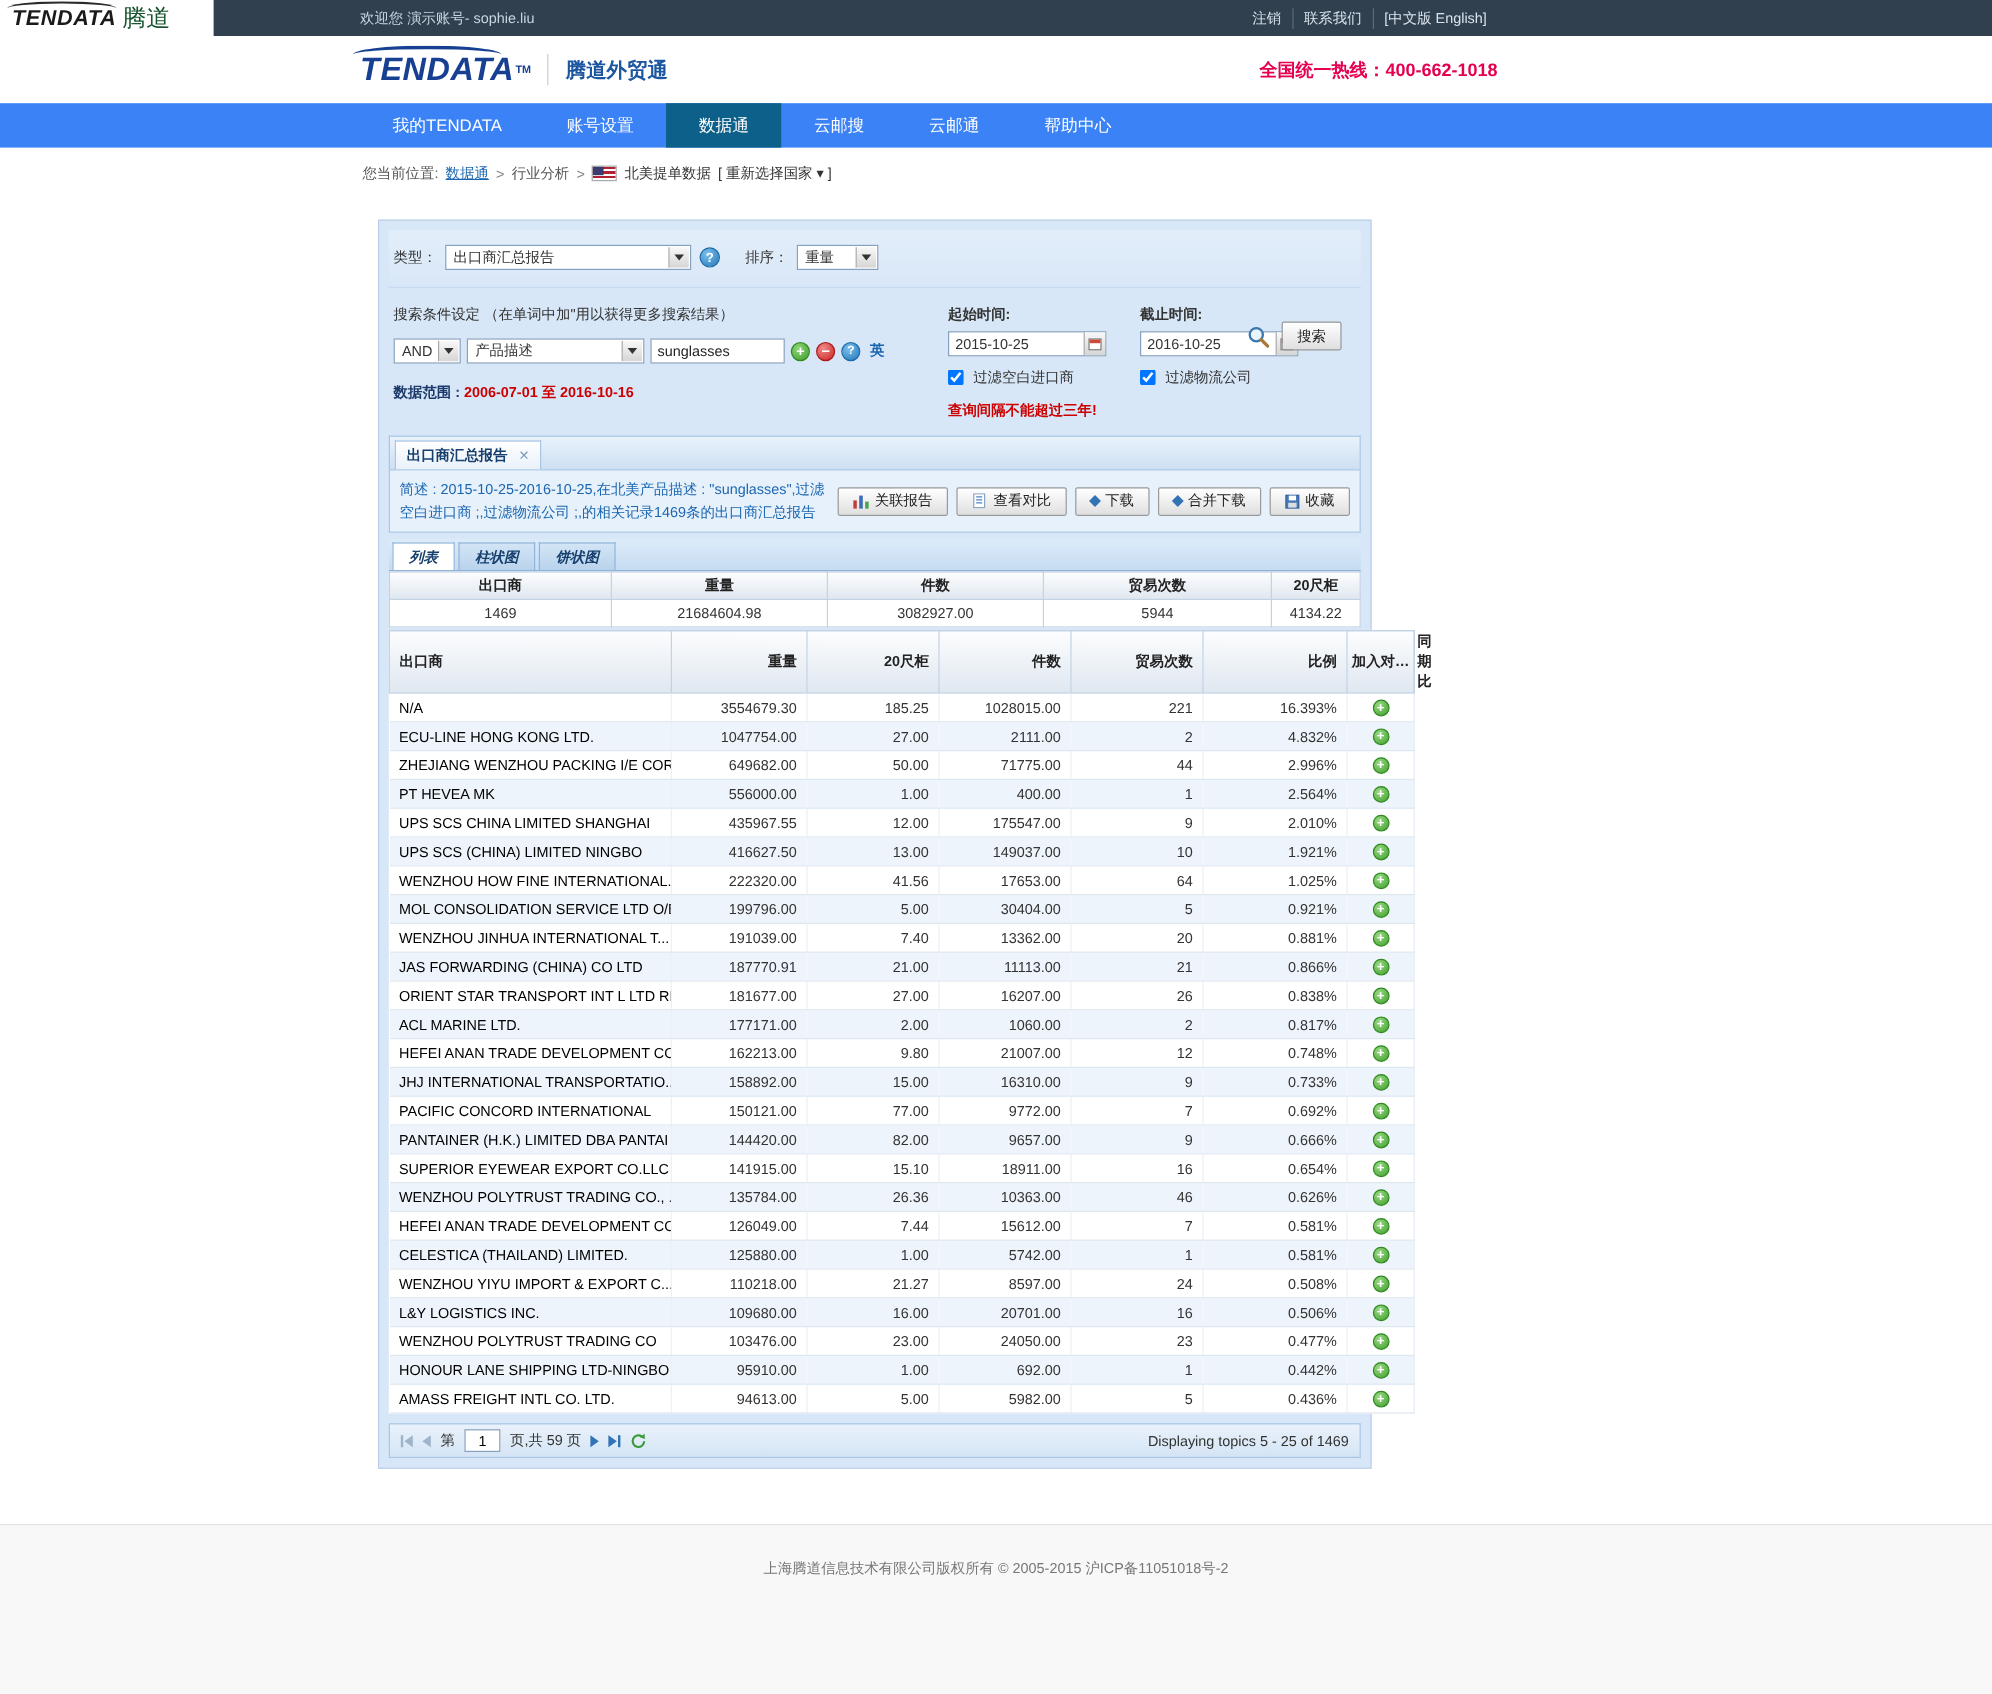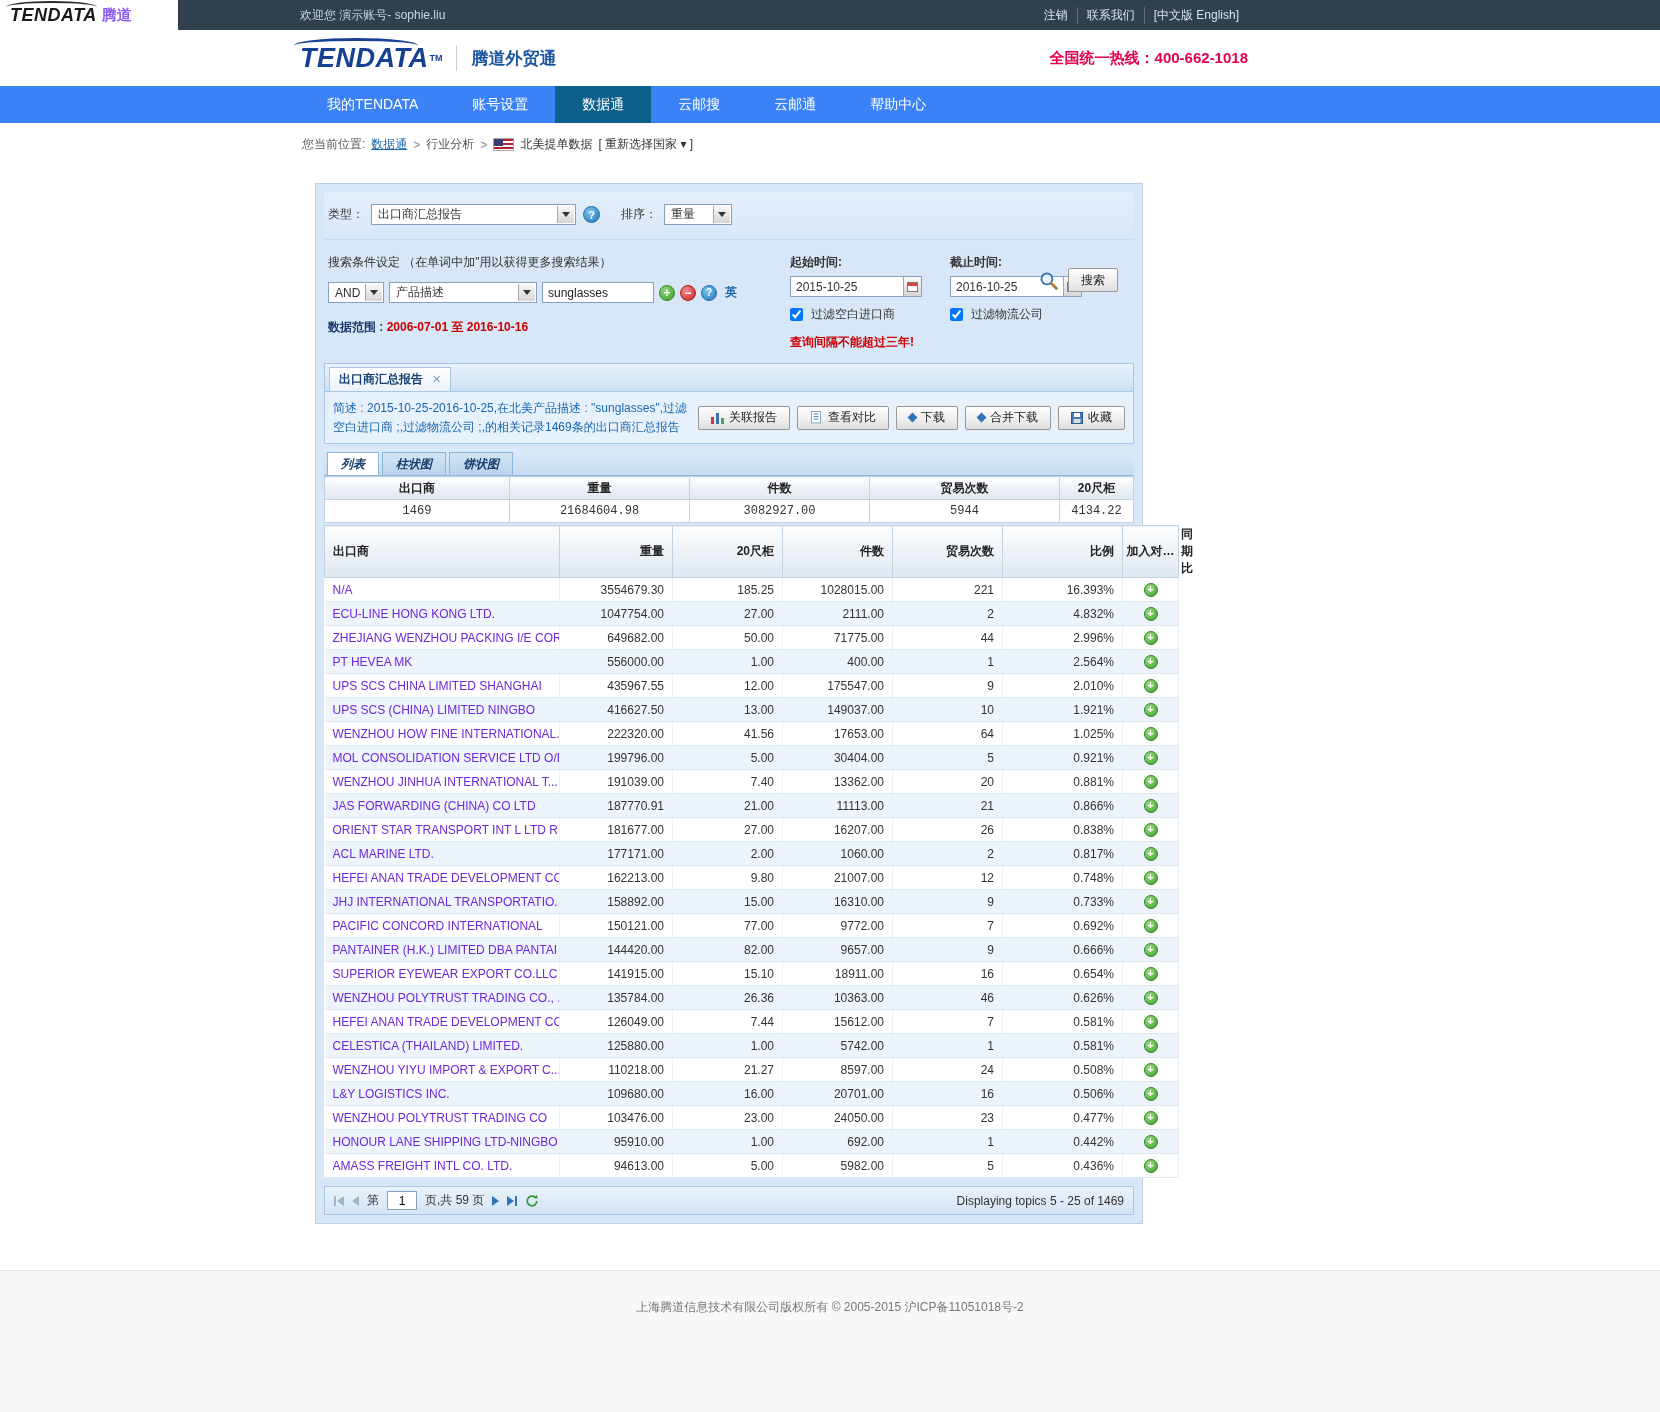--- a/index.html
+++ b/index.html
@@ -10,21 +10,21 @@
 
 .topbar{height:30px;background:#30404f;position:relative;}
 .topbar-inner{display:flex;align-items:center;justify-content:space-between;height:30px;}
 .welcome{color:#c9d6e2;}
 .top-links{color:#d8e3ed;display:flex;align-items:flex-start;}
 .top-links .tlink{cursor:pointer;padding:0 9px;}
 .top-links .tlink + .tlink{border-left:1px solid #5a6b7c;}
 .logo-box{position:absolute;left:0;top:0;width:178px;height:30px;background:#fff;display:flex;align-items:center;gap:5px;padding-left:10px;z-index:2;}
 .logo-black{font-style:italic;font-weight:bold;font-size:18px;color:#1a1a1a;letter-spacing:.5px;position:relative;}
 .logo-black::after{content:"";position:absolute;left:-4px;right:0;top:-4px;height:10px;border-top:2px solid #2a2a2a;border-radius:50%;}
-.logo-cn{font-weight:bold;font-size:15px;color:#8b5cf6;}
+.logo-cn{font-weight:normal;font-size:20px;color:#14532d;}
 
 
 .header{height:56px;background:#fff;}
 .header-inner{display:flex;align-items:center;justify-content:space-between;height:56px;}
 .brand{display:flex;align-items:center;}
 .brand-logo{font-style:italic;font-weight:bold;font-size:27px;color:#173f92;position:relative;letter-spacing:.5px;}
 .brand-logo::after{content:"";position:absolute;left:-6px;right:10px;top:-5px;height:12px;border-top:3px solid #173f92;border-radius:50%;}
 .brand-tm{font-size:9px;color:#173f92;vertical-align:top;font-weight:bold;margin-left:1px;}
 .brand-sep{width:1px;height:26px;background:#c3cfdd;margin:0 14px;}
 .brand-product{font-size:17px;color:#1c55a0;font-weight:bold;}
@@ -101,29 +101,29 @@
 
 
 .view-tabs{margin-top:5px;display:flex;gap:3px;padding:3px 3px 0;background:linear-gradient(#dcebf9,#c6dcf1);border-bottom:1px solid #8fb4d9;height:27px;font-style:italic;}
 .view-tab{border:1px solid #8fb4d9;border-bottom:none;padding:0 13px;display:flex;align-items:center;background:linear-gradient(#d3e5f6,#b9d3ec);color:#17406e;font-weight:bold;cursor:pointer;}
 .view-tab.active{background:#fff;}
 
 
 table{border-collapse:collapse;table-layout:fixed;width:100%;}
 .totals-table{background:#fff;}
 .totals-table th{height:23px;background:linear-gradient(#fcfdfe,#dfe7f0);border:1px solid #c2d3e4;font-weight:bold;color:#222;font-size:12px;}
-.totals-table td{height:23px;border:1px solid #c2d3e4;text-align:center;color:#333;background:#fff;font-family:Liberation Mono, monospace;}
+.totals-table td{height:23px;border:1px solid #c2d3e4;text-align:center;color:#333;background:#fff;}
 .main-table{background:#fff;margin-top:2px;}
 .main-table th{height:23px;background:linear-gradient(#fcfdfe,#dfe7f0);border:1px solid #c2d3e4;font-weight:bold;color:#222;padding:0 8px;cursor:pointer;}
 .th-l{text-align:left;}
 .th-r{text-align:right;}
 .th-c{text-align:center;padding:0 2px !important;}
 .main-table td{height:24px;border-bottom:1px solid #dde7f0;border-right:1px solid #eaf1f8;padding:0 8px;background:#fff;overflow:hidden;white-space:nowrap;}
 .main-table tr.alt td{background:#eef4fb;}
-.c-name span{color:#6d28d9;cursor:pointer;}
+.c-name span{color:#000000;cursor:pointer;}
 .c-num{text-align:right;color:#333;}
 .c-ico{text-align:center;padding:0 2px !important;}
 .plus-ico{display:inline-flex;width:14px;height:14px;border-radius:50%;background:radial-gradient(circle at 35% 30%,#9ada86,#3f9e2b);border:1px solid #2f8a1e;color:#fff;font-weight:bold;font-size:11px;align-items:center;justify-content:center;cursor:pointer;line-height:1;}
 
 
 .pager{margin-top:8px;height:29px;border:1px solid #a9c7e5;background:linear-gradient(#eaf2fb,#d4e4f5);display:flex;align-items:center;gap:8px;padding:0 9px;color:#333;}
 .pg-btn{display:inline-flex;align-items:center;cursor:pointer;gap:1px;}
 .tri{width:0;height:0;border-top:5px solid transparent;border-bottom:5px solid transparent;}
 .tri.l{border-right:7px solid #9fb4c9;}
 .tri.r{border-left:7px solid #3173b5;}

